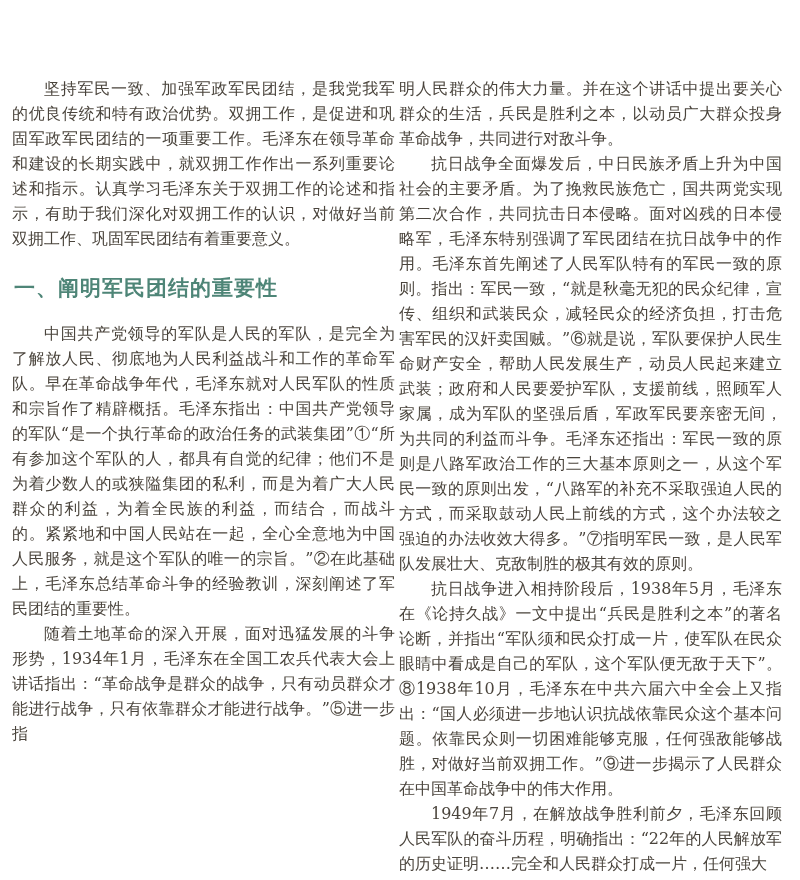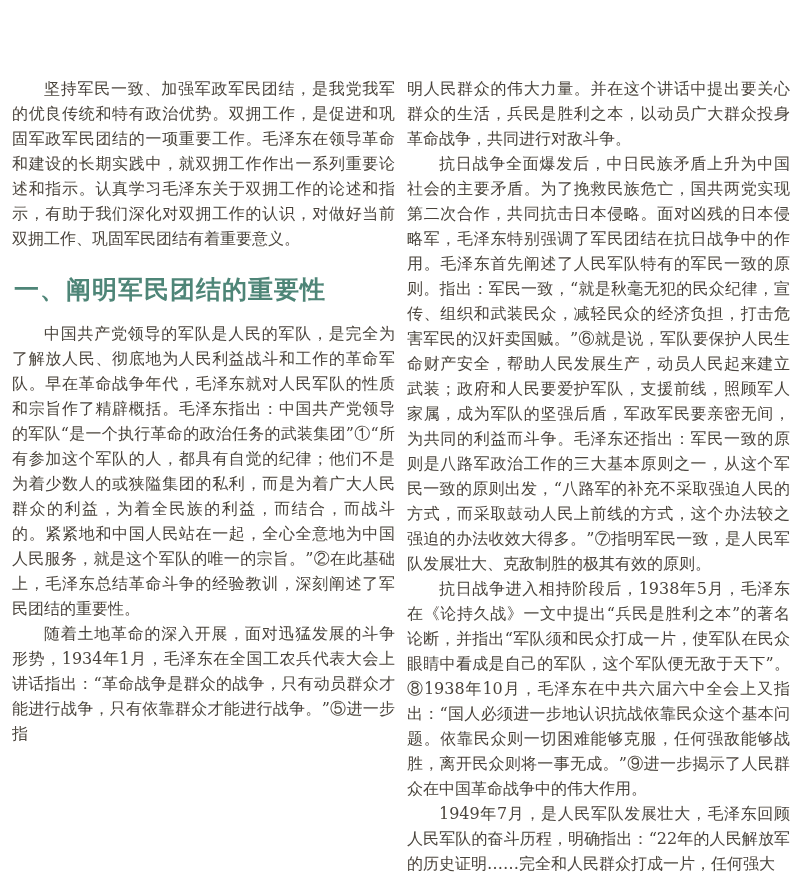--- a/index.html
+++ b/index.html
@@ -14,42 +14,42 @@
     width: 800px;
     height: 880px;
     background: var(--page-bg);
     overflow: hidden;
   }
   .page {
     width: 800px;
     height: 880px;
     padding: 76px 8px 0 12px;
     display: flex;
-    gap: 12px;
+    gap: 4px;
   }
   .col {
     width: 383px;
     flex: 0 0 383px;
   }
   .para {
     margin: 0;
     font-family: "DejaVu Serif", serif;
     font-size: 16px;
     line-height: 25px;
     color: var(--body-color);
     text-align: justify;
     text-justify: inter-ideograph;
     letter-spacing: 0px;
   }
   .para.indent { text-indent: 2em; }
   .section-heading {
     margin: 25px 0 17px 2px;
-    font-family: Liberation Serif, serif;
+    font-family: Liberation Mono, monospace;
     font-weight: bold;
-    font-size: 25px;
+    font-size: 21px;
     line-height: 28px;
     letter-spacing: 1px;
     color: var(--heading-color);
   }
 </style>
 </head>
 <body>
 
 <main class="page">
 
@@ -62,18 +62,18 @@
 
 
     <p class="para indent">随着土地革命的深入开展，面对迅猛发展的斗争形势，1934年1月，毛泽东在全国工农兵代表大会上讲话指出：“革命战争是群众的战争，只有动员群众才能进行战争，只有依靠群众才能进行战争。”⑤进一步指</p>
   </section>
 
   <section class="col">
     <p class="para">明人民群众的伟大力量。并在这个讲话中提出要关心群众的生活，兵民是胜利之本，以动员广大群众投身革命战争，共同进行对敌斗争。</p>
 
     <p class="para indent">抗日战争全面爆发后，中日民族矛盾上升为中国社会的主要矛盾。为了挽救民族危亡，国共两党实现第二次合作，共同抗击日本侵略。面对凶残的日本侵略军，毛泽东特别强调了军民团结在抗日战争中的作用。毛泽东首先阐述了人民军队特有的军民一致的原则。指出：军民一致，“就是秋毫无犯的民众纪律，宣传、组织和武装民众，减轻民众的经济负担，打击危害军民的汉奸卖国贼。”⑥就是说，军队要保护人民生命财产安全，帮助人民发展生产，动员人民起来建立武装；政府和人民要爱护军队，支援前线，照顾军人家属，成为军队的坚强后盾，军政军民要亲密无间，为共同的利益而斗争。毛泽东还指出：军民一致的原则是八路军政治工作的三大基本原则之一，从这个军民一致的原则出发，“八路军的补充不采取强迫人民的方式，而采取鼓动人民上前线的方式，这个办法较之强迫的办法收效大得多。”⑦指明军民一致，是人民军队发展壮大、克敌制胜的极其有效的原则。</p>
 
-    <p class="para indent">抗日战争进入相持阶段后，1938年5月，毛泽东在《论持久战》一文中提出“兵民是胜利之本”的著名论断，并指出“军队须和民众打成一片，使军队在民众眼睛中看成是自己的军队，这个军队便无敌于天下”。⑧1938年10月，毛泽东在中共六届六中全会上又指出：“国人必须进一步地认识抗战依靠民众这个基本问题。依靠民众则一切困难能够克服，任何强敌能够战胜，离开民众则将一事无成。”⑨进一步揭示了人民群众在中国革命战争中的伟大作用。</p>
+    <p class="para indent">抗日战争进入相持阶段后，1938年5月，毛泽东在《论持久战》一文中提出“兵民是胜利之本”的著名论断，并指出“军队须和民众打成一片，使军队在民众眼睛中看成是自己的军队，这个军队便无敌于天下”。⑧1938年10月，毛泽东在中共六届六中全会上又指出：“国人必须进一步地认识抗战依靠民众这个基本问题。依靠民众则一切困难能够克服，任何强敌能够战胜，对做好当前双拥工作。”⑨进一步揭示了人民群众在中国革命战争中的伟大作用。</p>
 
-    <p class="para indent">1949年7月，是人民军队发展壮大，毛泽东回顾人民军队的奋斗历程，明确指出：“22年的人民解放军的历史证明……完全和人民群众打成一片，任何强大</p>
+    <p class="para indent">1949年7月，在解放战争胜利前夕，毛泽东回顾人民军队的奋斗历程，明确指出：“22年的人民解放军的历史证明……完全和人民群众打成一片，任何强大</p>
   </section>
 
 </main>
 
 </body></html>

